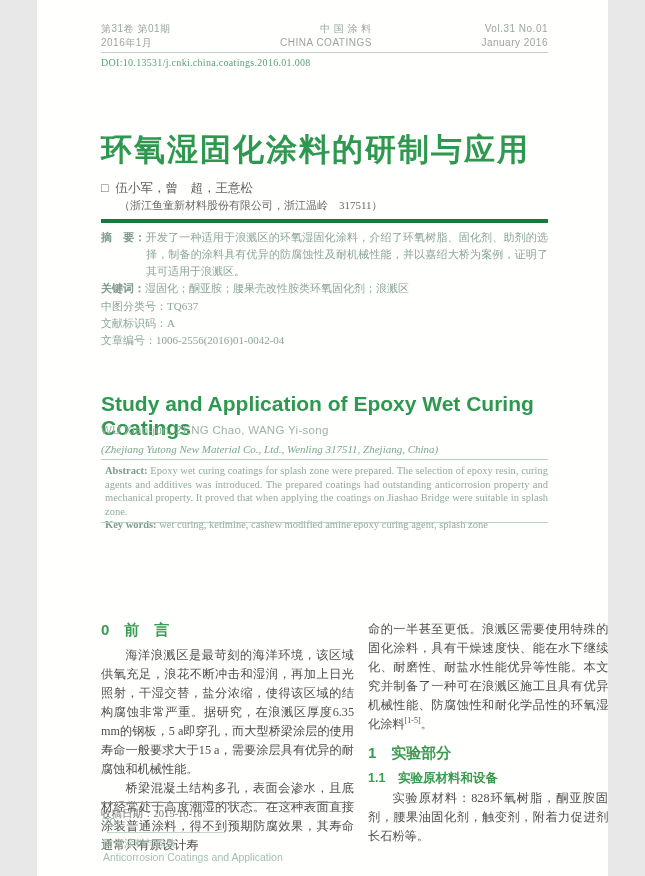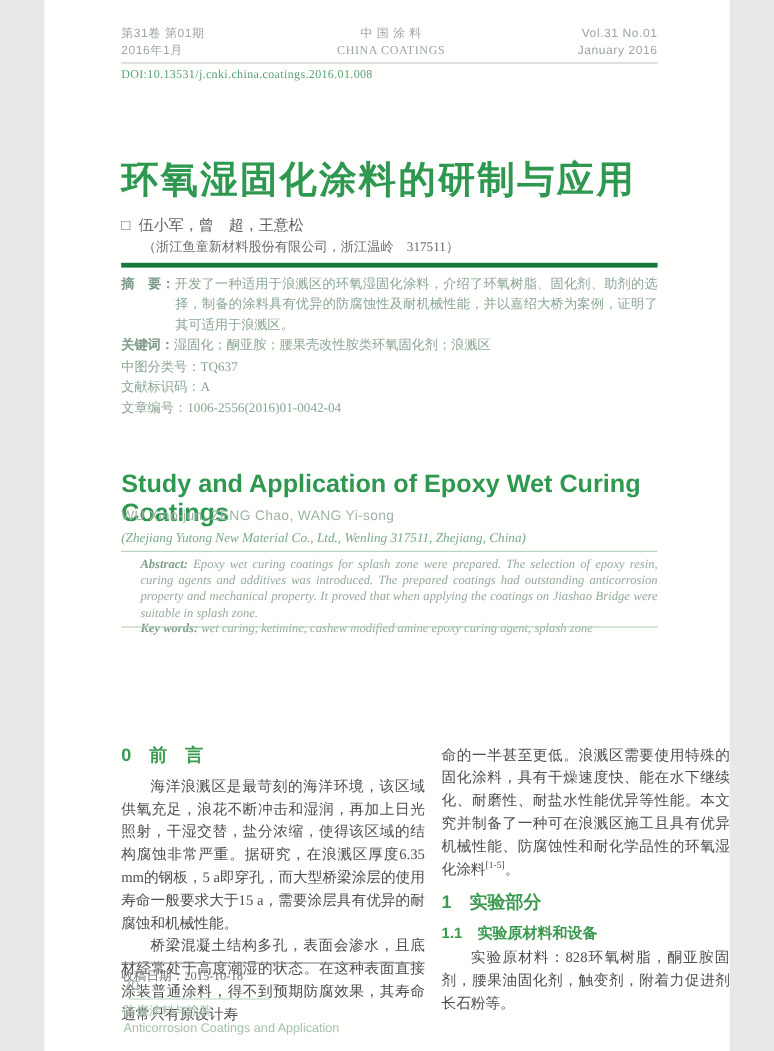--- a/index.html
+++ b/index.html
@@ -14,21 +14,21 @@
   }
 
   
   .jheader {
     position: absolute; top: 22px; left: 64px; right: 60px;
     display: flex; justify-content: space-between;
     font-family: "Liberation Sans", sans-serif;
     font-size: 10px; line-height: 14px; color: #9ba69f;
     letter-spacing: 0.5px;
   }
-  .jheader .center { text-align: center; font-family: Liberation Serif, serif; }
+  .jheader .center { text-align: right; }
   .jheader .right  { text-align: right; }
   .header-rule {
     position: absolute; top: 52px; left: 64px; right: 60px;
     height: 1px; background: #c6cfc8;
   }
   .doi {
     position: absolute; top: 57px; left: 64px;
     font-size: 10px; color: #5aa173; letter-spacing: 0.3px;
   }
 
@@ -72,24 +72,23 @@
     position: absolute; top: 424px; left: 64px;
     font-family: "Liberation Sans", sans-serif;
     font-size: 11.5px; color: #9eb3a6; letter-spacing: 0.3px;
   }
   .affiliation-en {
     position: absolute; top: 443px; left: 64px;
     font-size: 11px; font-style: italic; color: #7aa98d;
   }
   .rule-en-top { position: absolute; top: 459px; left: 64px; right: 60px; height: 1px; background: #b7d3c1; }
   .abstract-en {
-    position: absolute; top: 464px; left: 80px; right: 60px;
+    position: absolute; top: 464px; left: 68px; right: 60px;
     font-size: 10.5px; line-height: 13.5px; color: #93ab9d;
     text-align: justify;
-    font-style: italic;
   }
   .abstract-en b { color: #7e9c8b; }
   .rule-en-bottom { position: absolute; top: 522px; left: 64px; right: 60px; height: 1px; background: #b7d3c1; }
 
   
   .col {
     position: absolute; top: 620px; width: 253px;
     font-size: 12.2px; line-height: 19px; color: #4c4f4d;
     text-align: justify;
   }

